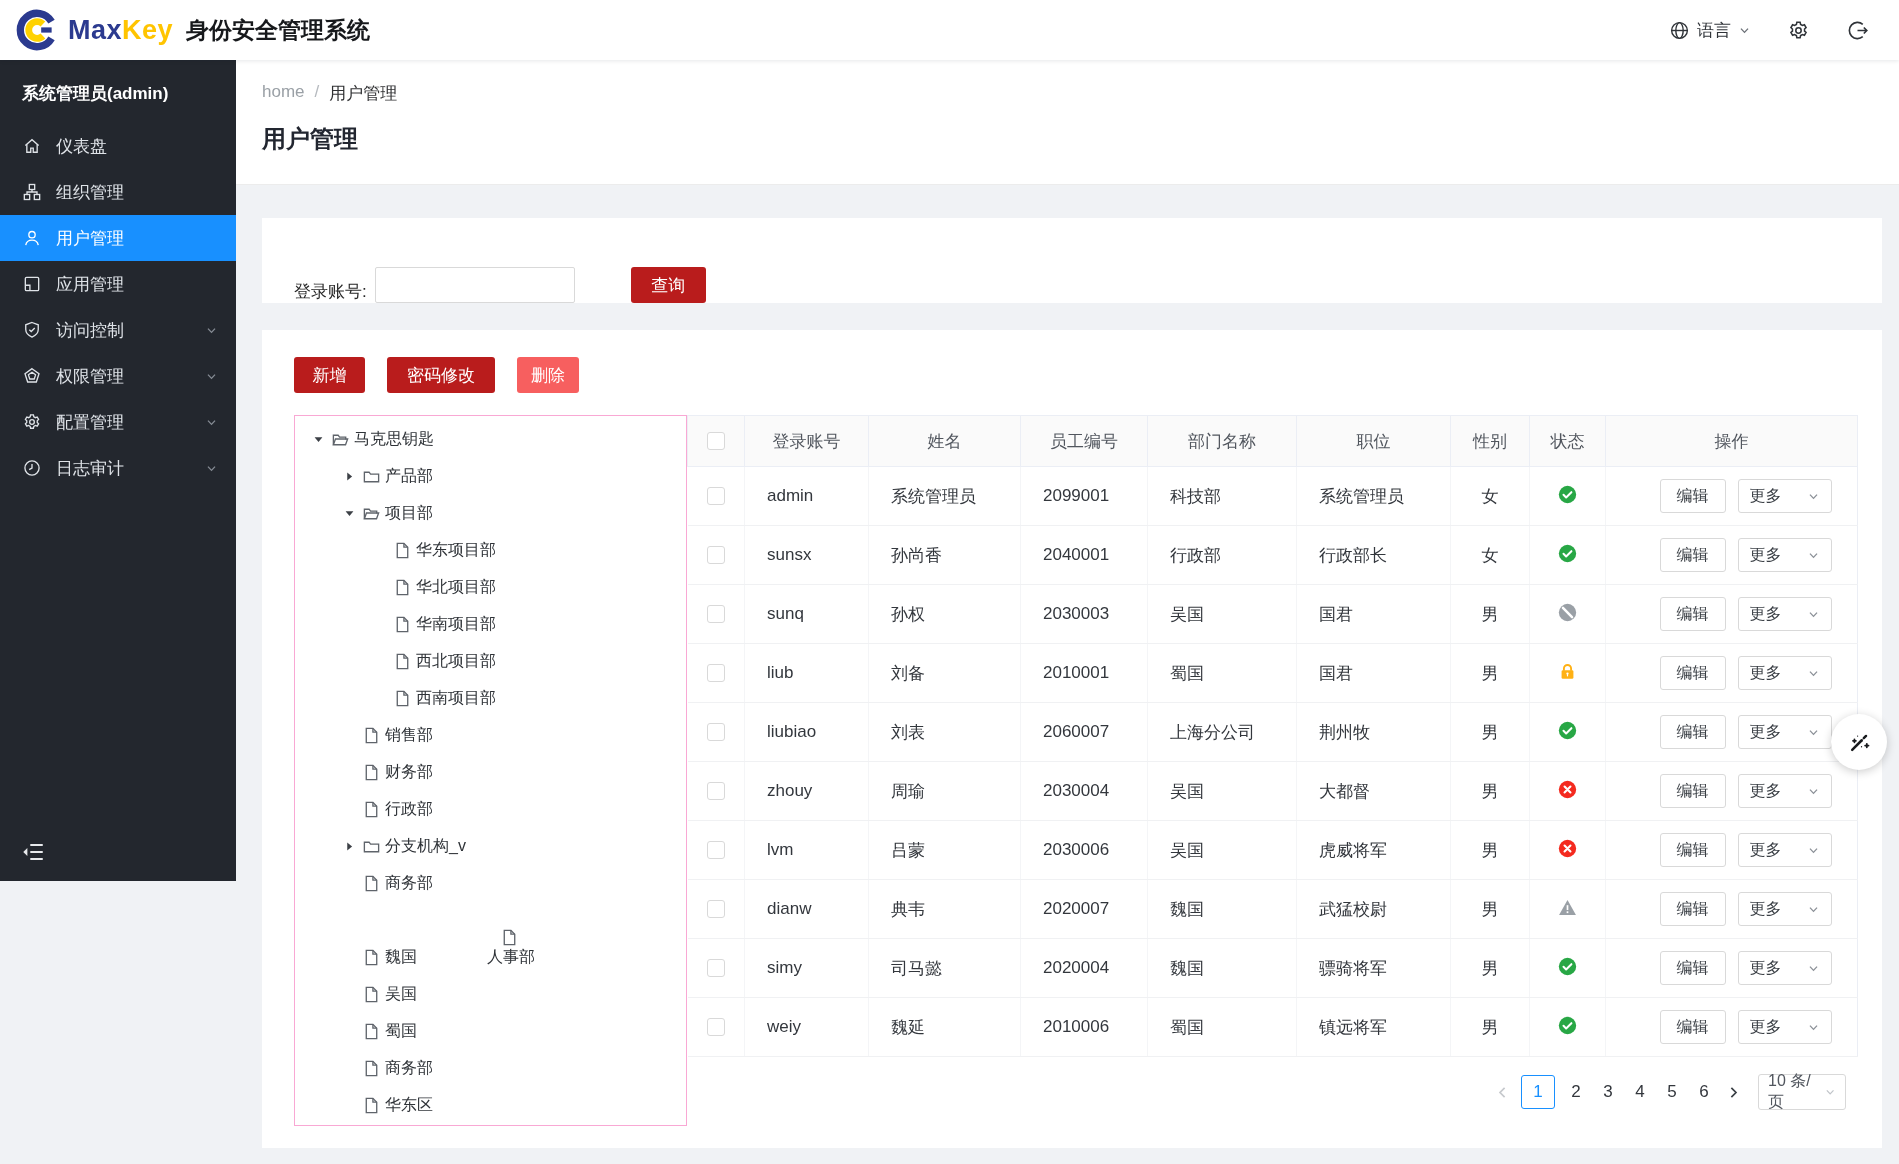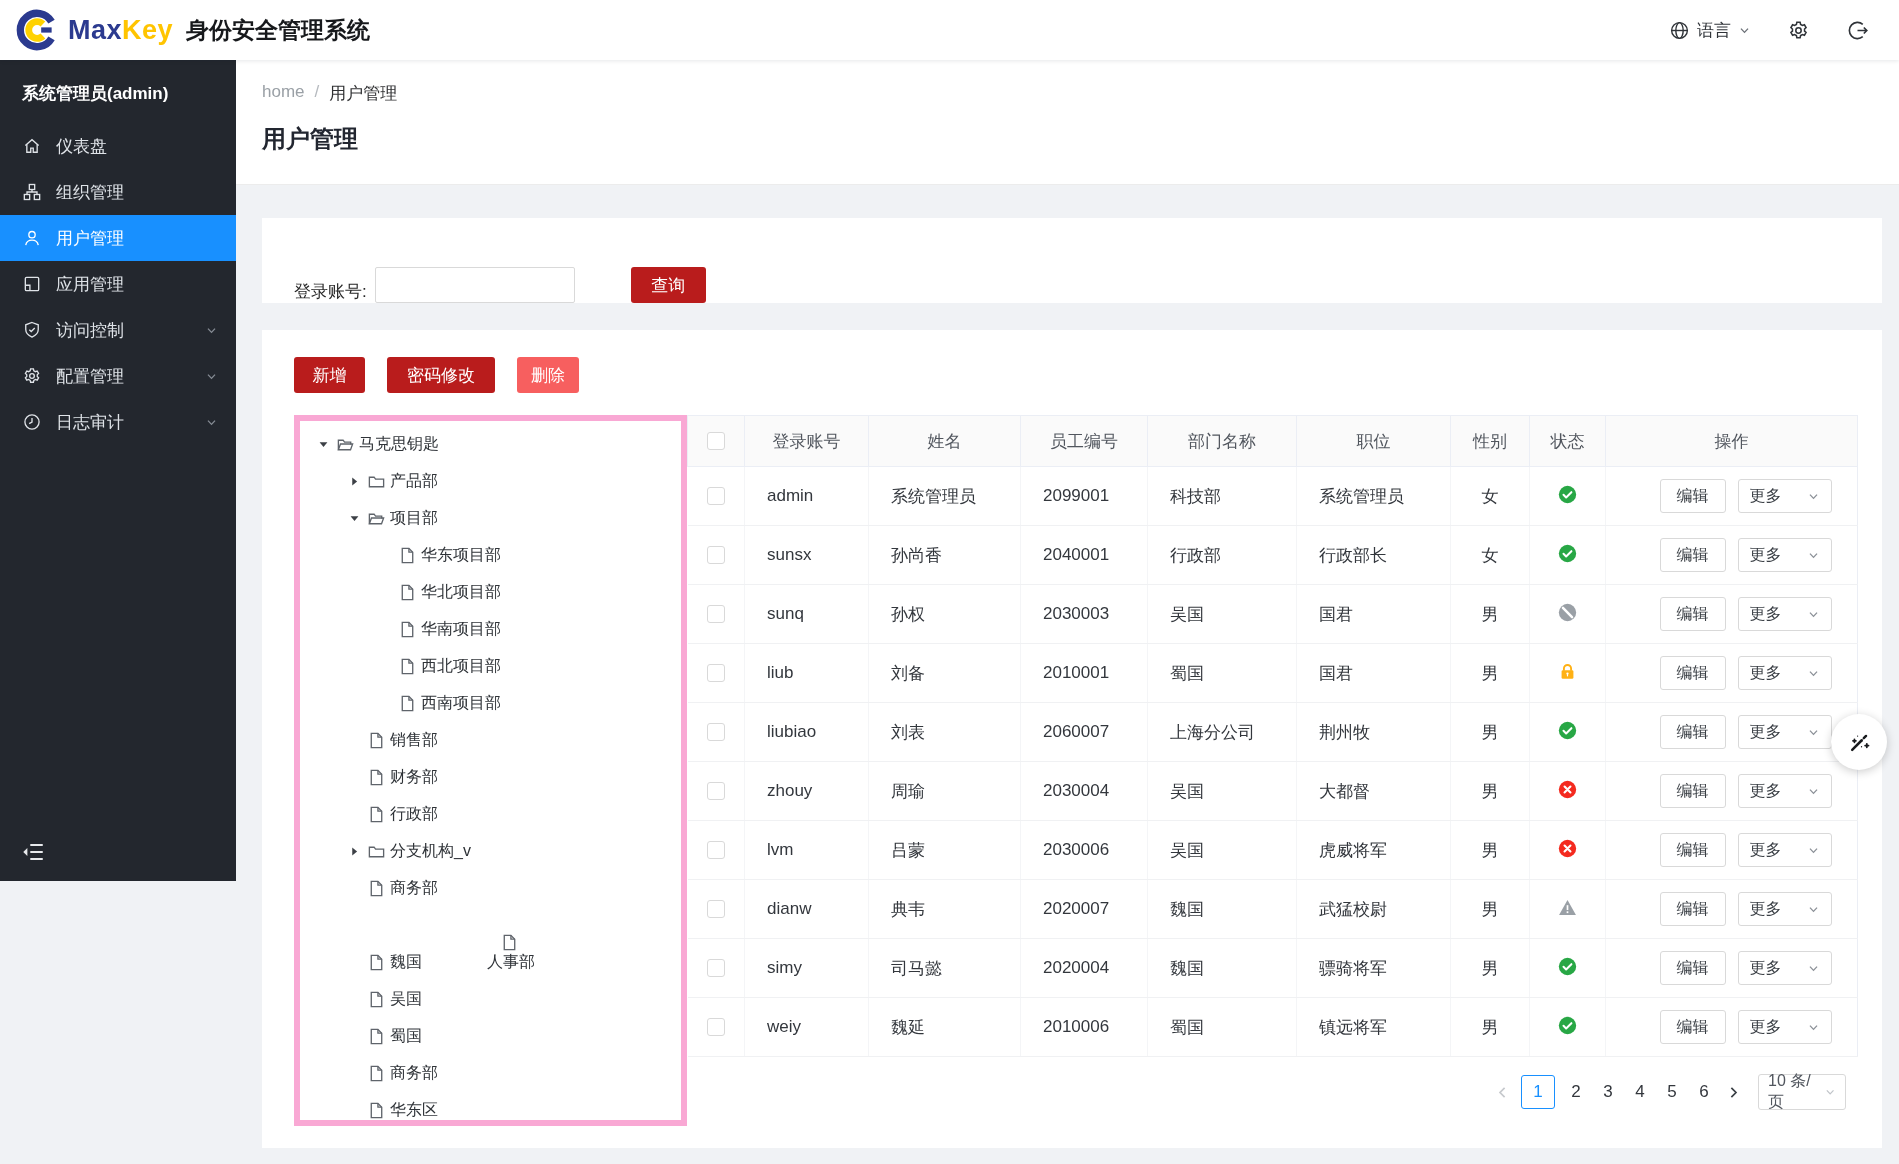--- a/index.html
+++ b/index.html
@@ -61,21 +61,21 @@
   .btn-query { width:75px; margin-left:56px; }
   .table-card { margin:27px 18px 0 26px; padding:27px 24px 22px 32px; height:818px; }
   .toolbar { display:flex; gap:22px; }
   .btn-add { width:71px; }
   .btn-pwd { padding:0 20px; }
   .btn-del { width:62px; }
 
   .content-row { display:flex; margin-top:22px; }
 
   
-  .tree-panel { width:393px; flex:0 0 393px; height:711px; border:6px solid #f9a8d4;
+  .tree-panel { width:393px; flex:0 0 393px; height:711px; border:1px solid #f9a8d4;
     padding:5px 0; overflow:hidden; }
   .tree-node { height:37px; display:flex; align-items:center; font-size:16px;
     color:#2f3338; cursor:pointer; }
   .tree-caret { width:26px; height:14px; display:flex; align-items:center;
     justify-content:center; flex:0 0 26px; color:#3c4046; }
   .tree-caret svg { width:13px; height:13px; }
   .tree-ico { width:19px; height:19px; margin-right:4px; color:#5f646b; flex:0 0 19px; }
 
   
   .table-col { flex:1; }
@@ -213,20 +213,34 @@
     <span class="chev"></span>
   </div>
         <div class="side-item">
     <span class="mi">
             <svg viewBox="0 0 24 24" fill="none" stroke="currentColor" stroke-width="1.6">
               <path d="M12 3l7.5 2.8v5.7c0 4.3-3.2 7.1-7.5 9-4.3-1.9-7.5-4.7-7.5-9V5.8z"></path>
               <path d="M8.8 11.6l2.3 2.3 4.2-4.2"></path>
             </svg>
           </span>
     <span class="lbl">访问控制</span>
+    <span class="chev">
+            <svg viewBox="0 0 24 24" fill="none" stroke="currentColor" stroke-width="2.4">
+              <path d="M5.5 8.5l6.5 7 6.5-7"></path>
+            </svg>
+          </span>
+  </div>
+        <div class="side-item">
+    <span class="mi">
+            <svg viewBox="0 0 24 24" fill="none" stroke="currentColor" stroke-width="1.6">
+              <path d="M12 3.2l8.4 6.1-3.2 9.9H6.8L3.6 9.3z"></path>
+              <path d="M12 7.5l4.3 3.1-1.6 5H9.3l-1.6-5z"></path>
+            </svg>
+          </span>
+    <span class="lbl">权限管理</span>
     <span class="chev">
             <svg viewBox="0 0 24 24" fill="none" stroke="currentColor" stroke-width="2.4">
               <path d="M5.5 8.5l6.5 7 6.5-7"></path>
             </svg>
           </span>
   </div>
         <div class="side-item">
     <span class="mi">
             <svg viewBox="0 0 24 24" fill="none" stroke="currentColor" stroke-width="1.6">
               <path d="M10.3 3.5h3.4l.5 2.2 1.9 1.1 2.1-.8 1.7 2.9-1.6 1.5v2.2l1.6 1.5-1.7 2.9-2.1-.8-1.9 1.1-.5 2.2h-3.4l-.5-2.2-1.9-1.1-2.1.8-1.7-2.9 1.6-1.5v-2.2L4.1 8.9l1.7-2.9 2.1.8 1.9-1.1z"></path>

